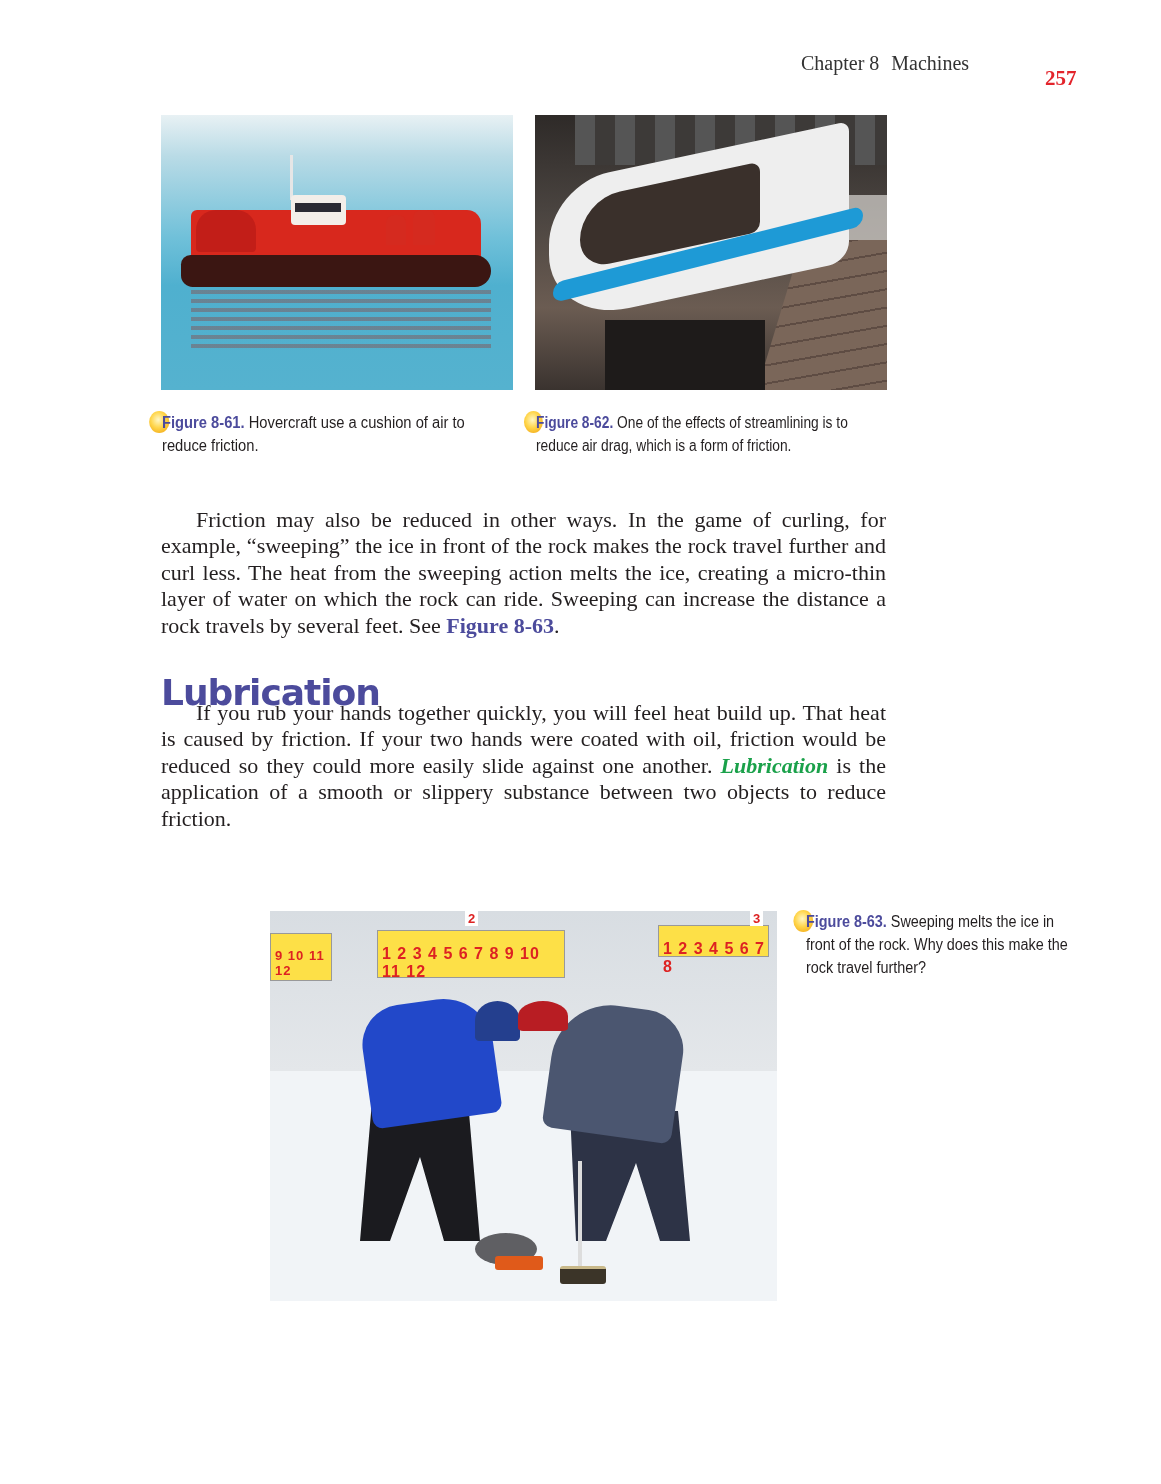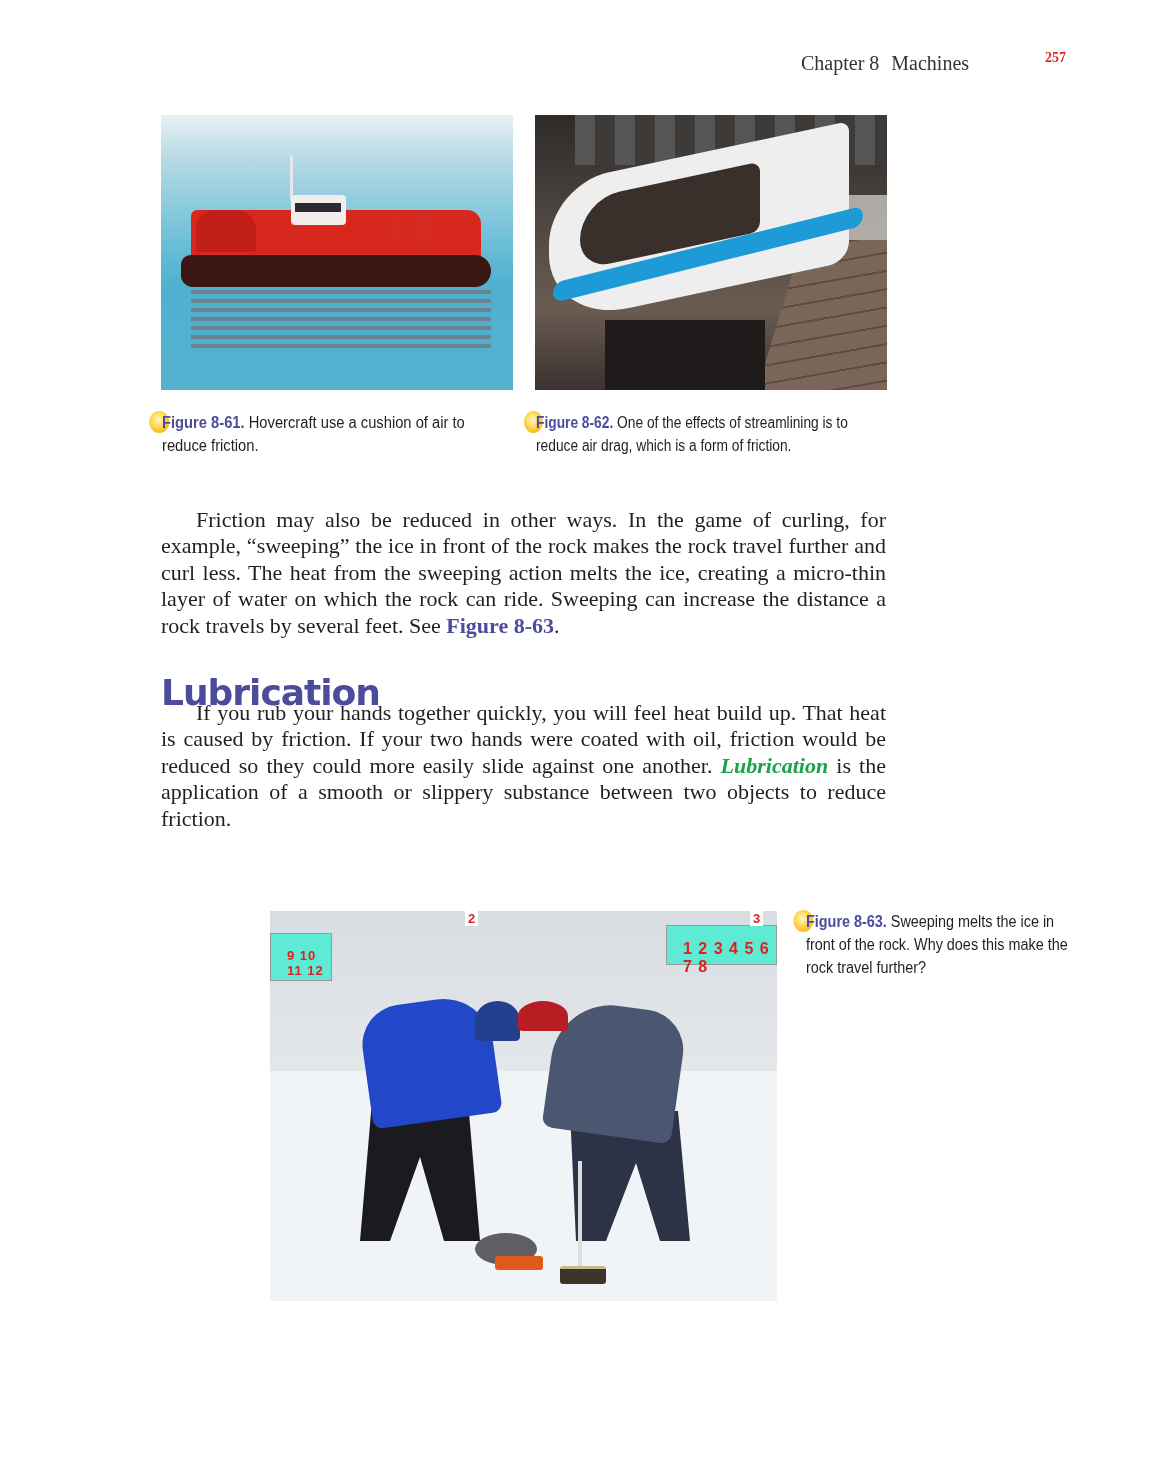--- a/index.html
+++ b/index.html
@@ -1,20 +1,20 @@
 <!DOCTYPE html>
 <html><head>
 <meta charset="utf-8">
 <style>
   html, body { margin:0; padding:0; background:#ffffff; }
   body { width:1161px; height:1484px; position:relative; overflow:hidden;
          font-family:"Liberation Serif", serif; color:#231f20; }
   .running-head { position:absolute; top:52px; left:801px; font-size:20px; color:#333; }
   .running-head .gap { display:inline-block; width:12px; }
-  .page-num { position:absolute; top:50px; left:1045px; font-size:14px; font-weight:bold; color:#e3242b; }
+  .page-num { position:absolute; top:66px; left:1045px; font-size:21px; font-weight:bold; color:#e3242b; }
 
   .photo { position:absolute; overflow:hidden; }
   
   #fig61 { left:161px; top:115px; width:352px; height:275px;
     background:linear-gradient(180deg,#e8f1f4 0%,#b9dbe6 15%,#6fc0d9 45%,#4fb0cf 62%,#55b2cf 100%); }
   #fig61 .craft-skirt { position:absolute; left:20px; top:140px; width:310px; height:32px;
     background:#3b1612; border-radius:18px 30px 30px 22px; }
   #fig61 .craft-body { position:absolute; left:30px; top:95px; width:290px; height:55px;
     background:#d8281d; border-radius:6px 14px 6px 6px; }
   #fig61 .cabin { position:absolute; left:130px; top:80px; width:55px; height:30px; background:#f3eee9; border-radius:4px; }
@@ -39,25 +39,25 @@
     border-radius:40px 10px 10px 30px; transform:skewY(-12deg); transform-origin:left top; }
   #fig62 .stripe { position:absolute; left:18px; top:168px; width:310px; height:20px; background:#1e9ad6;
     transform:skewY(-14deg); transform-origin:left top; border-radius:10px; }
   #fig62 .platform { position:absolute; right:0; bottom:0; width:130px; height:150px;
     background:repeating-linear-gradient(170deg,#7a6659 0 16px,#5e4c43 16px 18px); clip-path:polygon(35% 0,100% 0,100% 100%,0 100%); }
   #fig62 .beam { position:absolute; left:70px; bottom:0; width:160px; height:70px; background:#1e1b1a; }
 
   
   #fig63 { left:270px; top:911px; width:507px; height:390px; background:#eef1f4; }
   #fig63 .wall { position:absolute; left:0; top:0; width:507px; height:160px; background:linear-gradient(180deg,#d8dde2,#e4e7ea); }
-  #fig63 .board { position:absolute; background:#5eead4; border:1px solid #999; font-family:"Liberation Sans", sans-serif;
-    color:#d22; font-weight:bold; font-size:16px; letter-spacing:1px; padding-top:14px; padding-left:16px; box-sizing:border-box; }
+  #fig63 .board { position:absolute; background:#fde047; border:1px solid #999; font-family:"Liberation Sans", sans-serif;
+    color:#d22; font-weight:bold; font-size:16px; letter-spacing:1px; padding-top:14px; padding-left:4px; box-sizing:border-box; }
   #fig63 .b1 { left:0; top:22px; width:62px; height:48px; font-size:13px; padding-top:14px; }
   #fig63 .b2 { left:107px; top:19px; width:188px; height:48px; }
-  #fig63 .b3 { left:396px; top:14px; width:111px; height:40px; }
+  #fig63 .b3 { left:388px; top:14px; width:111px; height:32px; }
   #fig63 .lane-num { position:absolute; background:#fff; color:#d22; font-weight:bold; font-size:13px;
     font-family:"Liberation Sans", sans-serif; padding:0 3px; }
   #fig63 .ice { position:absolute; left:0; top:160px; width:507px; height:230px; background:#f1f4f7; }
   #fig63 .p1 { position:absolute; left:95px; top:90px; width:130px; height:120px; background:#2248c9; border-radius:40px 50px 10px 10px; transform:rotate(-8deg); }
   #fig63 .p1-legs { position:absolute; left:90px; top:190px; width:120px; height:140px; background:#1b1b1f; clip-path:polygon(10% 0,90% 0,100% 100%,70% 100%,50% 40%,25% 100%,0 100%); }
   #fig63 .p1-cap { position:absolute; left:205px; top:90px; width:45px; height:40px; background:#243f8e; border-radius:50% 50% 10% 10%; }
   #fig63 .p2 { position:absolute; left:280px; top:95px; width:130px; height:130px; background:#4b5670; border-radius:60px 40px 10px 10px; transform:rotate(8deg); }
   #fig63 .p2-legs { position:absolute; left:300px; top:200px; width:120px; height:130px; background:#2d3346; clip-path:polygon(0 0,90% 0,100% 100%,75% 100%,55% 40%,30% 100%,5% 100%); }
   #fig63 .p2-cap { position:absolute; left:248px; top:90px; width:50px; height:30px; background:#b81d23; border-radius:50% 50% 10% 10%; }
   #fig63 .rock { position:absolute; left:205px; top:322px; width:62px; height:32px; background:#5f5f63; border-radius:50%; }
@@ -126,20 +126,21 @@
 
 <p id="para1" class="body-para" style="margin:0;"><span>Friction may also be reduced in other ways. In the game of curling, for example, “sweeping” the ice in front of the rock makes the rock travel further and curl less. The heat from the sweeping action melts the ice, creating a micro-thin layer of water on which the rock can ride. Sweeping can increase the distance a rock travels by several feet. See </span><span class="xref">Figure 8-63</span><span>.</span></p>
 
 <h2 class="heading" style="margin:0;">Lubrication</h2>
 
 <p id="para2" class="body-para" style="margin:0;"><span>If you rub your hands together quickly, you will feel heat build up. That heat is caused by friction. If your two hands were coated with oil, friction would be reduced so they could more easily slide against one another. </span><span class="term">Lubrication</span><span> is the application of a smooth or slippery substance between two objects to reduce friction.</span></p>
 
 <div id="fig63" class="photo" title="Two curlers sweeping ice in front of a curling rock">
   <div class="wall"></div>
   <div class="board b1">9 10 11 12</div>
+  <div class="board b2">1 2 3 4 5 6 7 8 9 10 11 12</div>
   <div class="board b3">1 2 3 4 5 6 7 8</div>
   <div class="lane-num" style="left:195px;top:0;">2</div>
   <div class="lane-num" style="left:480px;top:0;">3</div>
   <div class="ice"></div>
   <div class="p1-legs"></div>
   <div class="p1"></div>
   <div class="p1-cap"></div>
   <div class="p2-legs"></div>
   <div class="p2"></div>
   <div class="p2-cap"></div>

